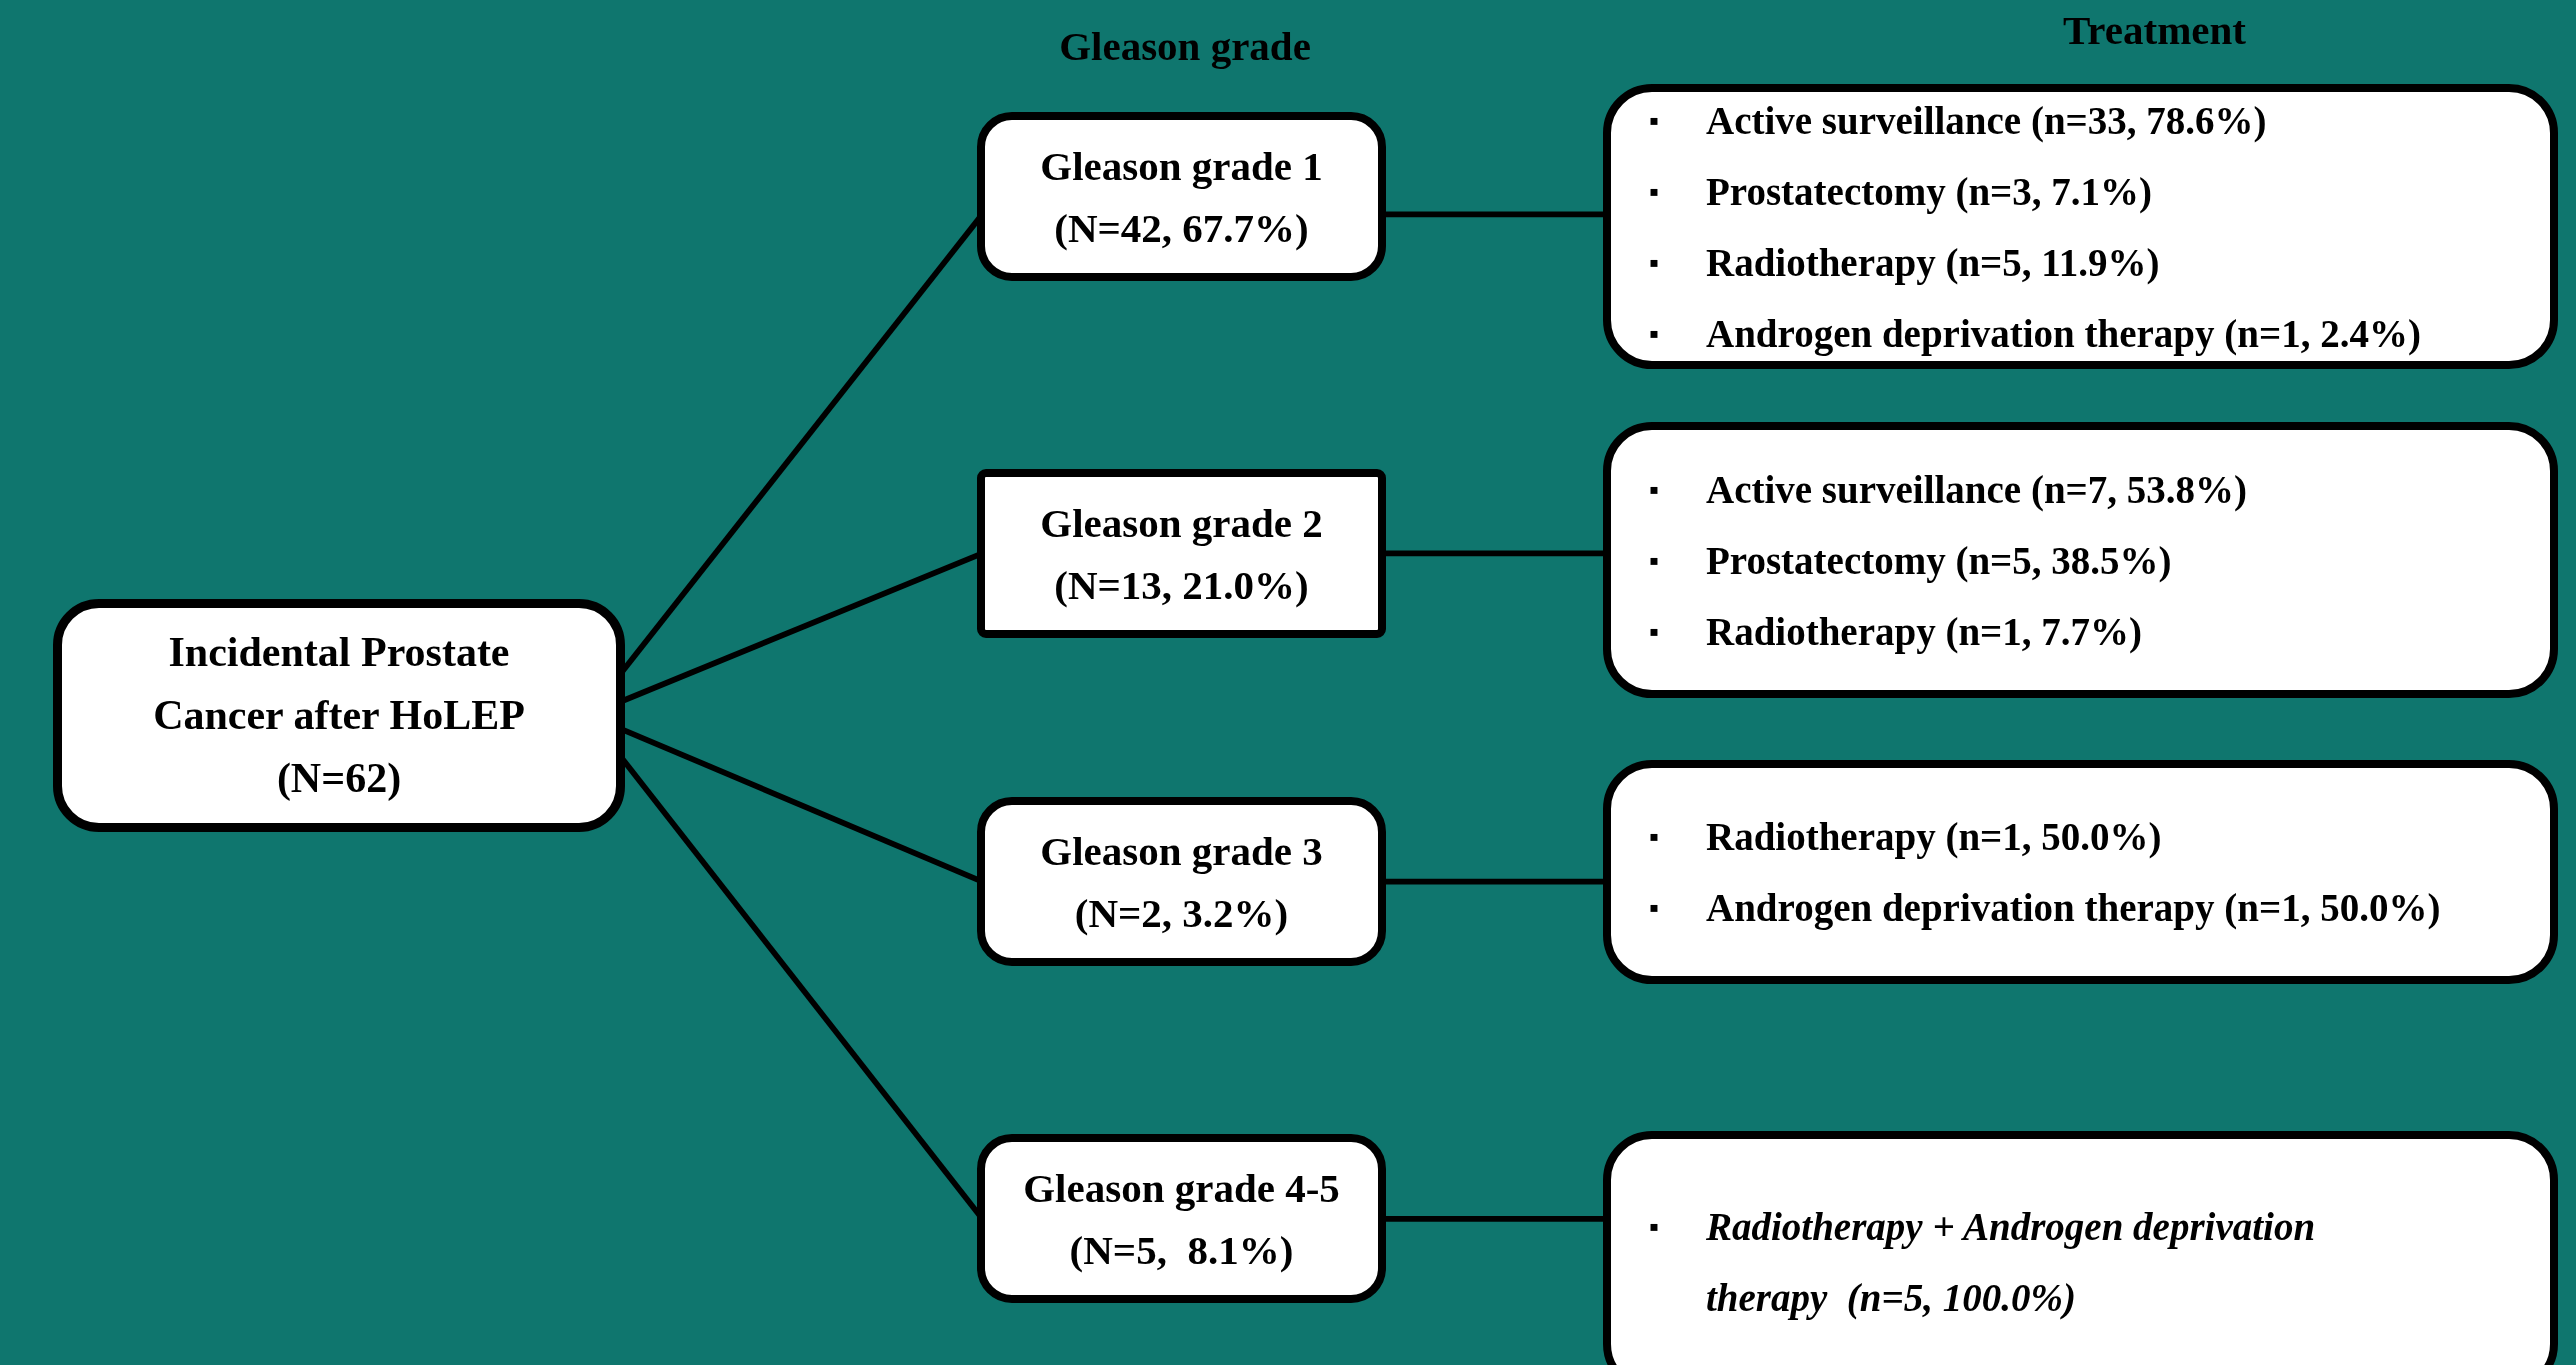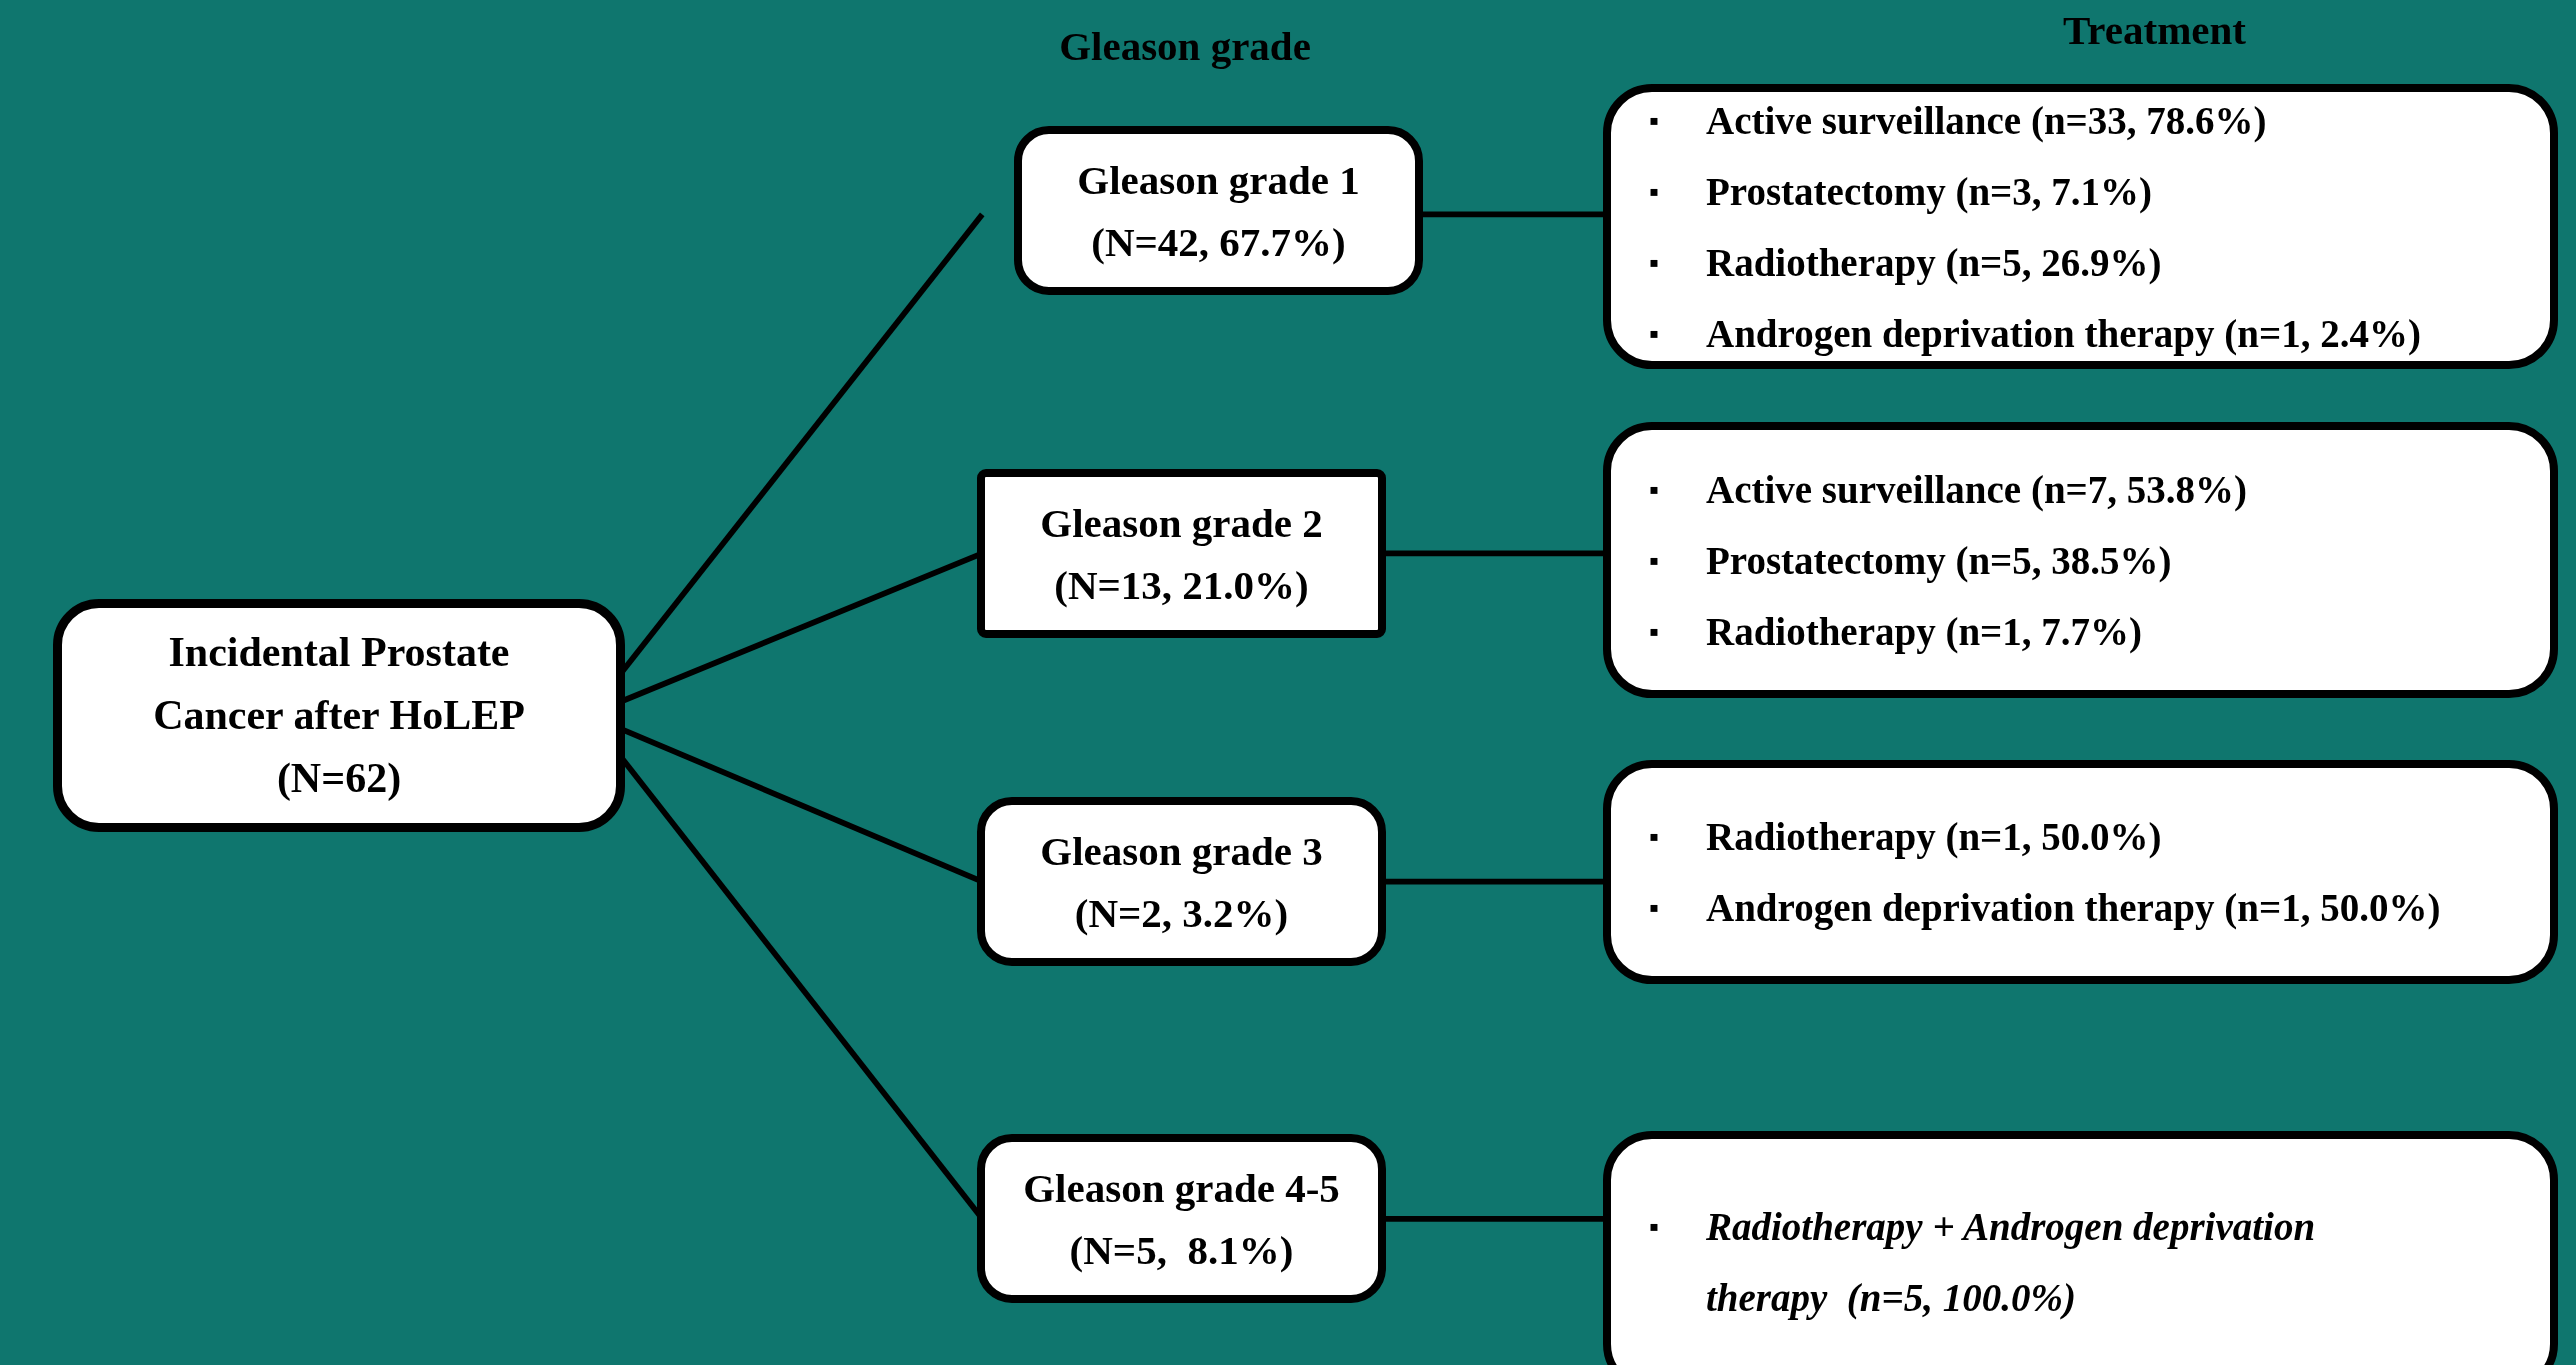--- a/index.html
+++ b/index.html
@@ -59,21 +59,21 @@
   }
   .grade-box {
     left: 977px;
     width: 409px; height: 169px;
     border-radius: 35px;
     align-items: center;
     text-align: center;
     font-size: 41px;
     line-height: 62px;
   }
-  .grade-1 { top: 126px; margin-left: 37px; }
+  .grade-1 { top: 112px; }
   .grade-2 { top: 469px; border-radius: 9px; }
   .grade-3 { top: 797px; }
   .grade-4 { top: 1134px; }
 
   .treat-box {
     left: 1603px;
     width: 955px;
     border-radius: 49px;
     padding: 12.7px 25px 12.7px 32px;
   }
@@ -132,21 +132,21 @@
   </div>
 
   <div class="node grade-box grade-1">
     <div class="grade-title">Gleason grade 1</div>
     <div class="grade-stat">(N=42, 67.7%)</div>
   </div>
   <div class="node treat-box treat-1">
     <ul class="treat-list">
       <li>Active surveillance (n=33, 78.6%)</li>
       <li>Prostatectomy (n=3, 7.1%)</li>
-      <li>Radiotherapy (n=5, 26.9%)</li>
+      <li>Radiotherapy (n=5, 11.9%)</li>
       <li>Androgen deprivation therapy (n=1, 2.4%)</li>
     </ul>
   </div>
 
   <div class="node grade-box grade-2">
     <div class="grade-title">Gleason grade 2</div>
     <div class="grade-stat">(N=13, 21.0%)</div>
   </div>
   <div class="node treat-box treat-2">
     <ul class="treat-list">

